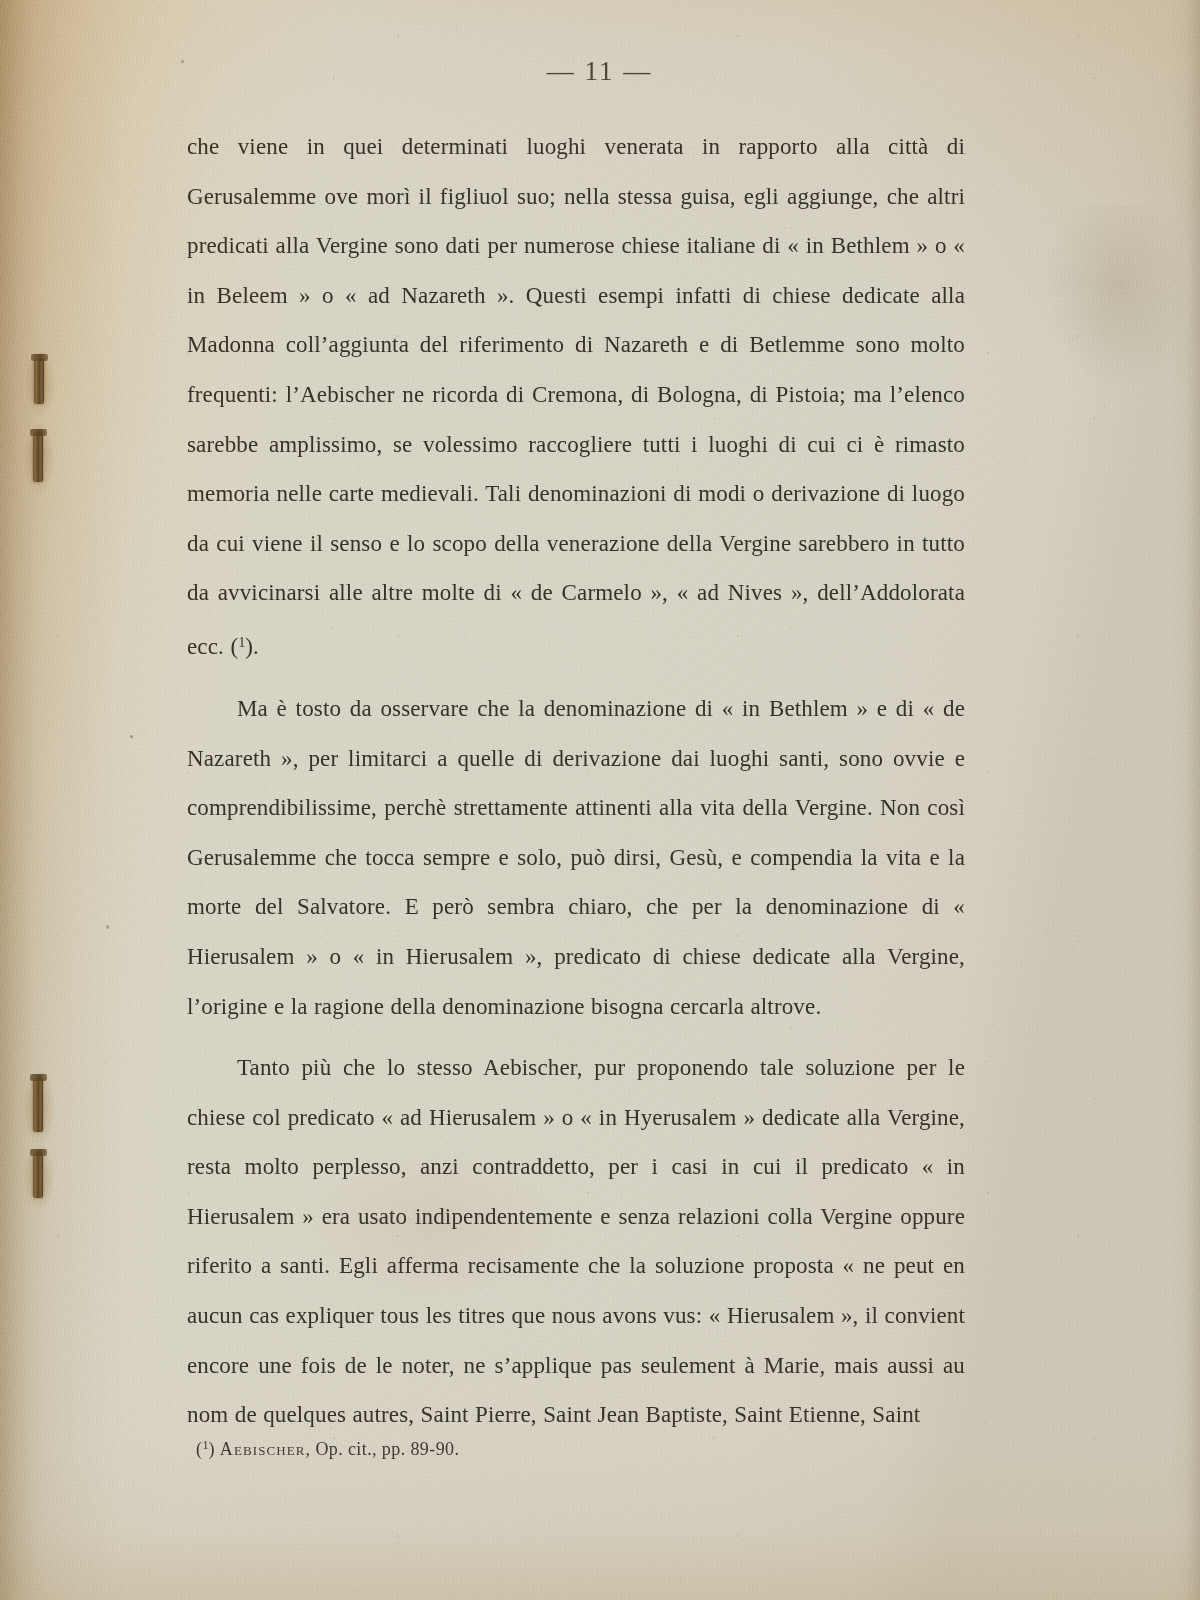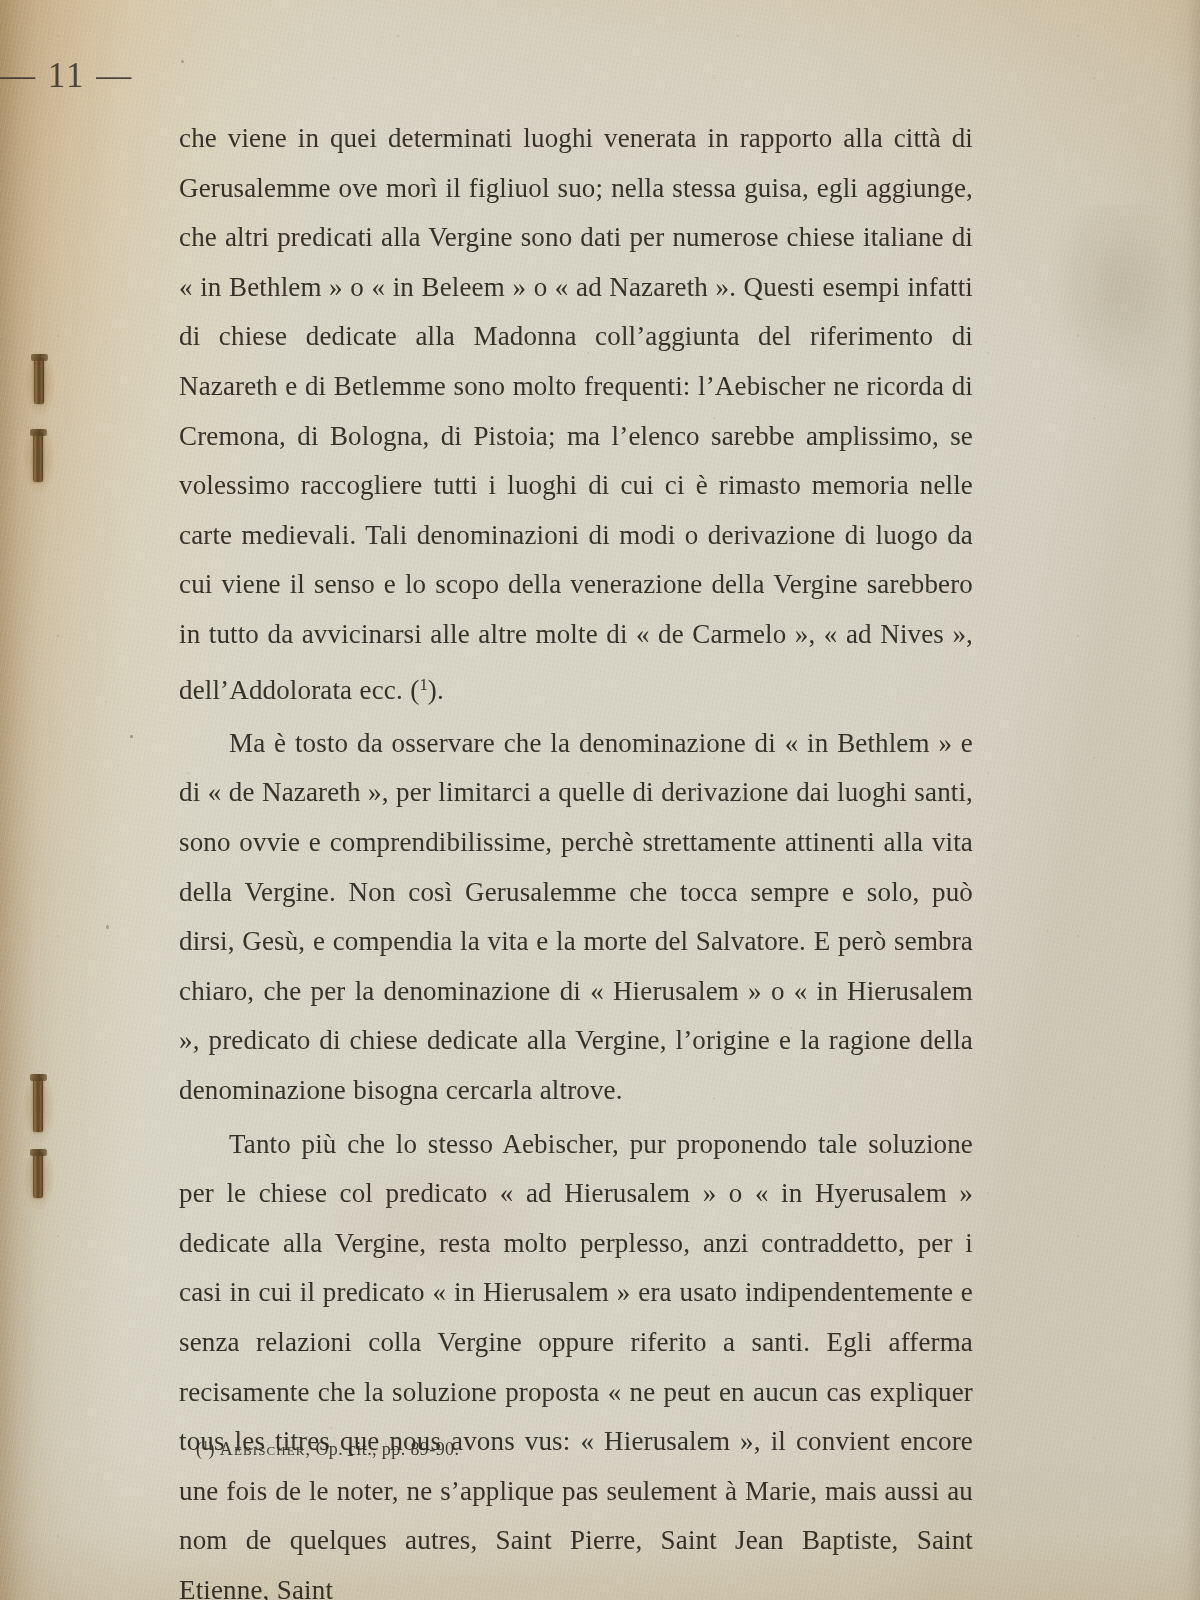--- a/index.html
+++ b/index.html
@@ -204,30 +204,30 @@
     position: absolute;
     left: 175px;
     top: 110px;
     width: 802px;
   }
 
   .folio {
     position: absolute;
     top: 56px;
     left: 0; right: 1px;
-    text-align: left;
-    font-size: 35px;
+    text-align: center;
+    font-size: 27px;
     letter-spacing: 2px;
     color: #36312a;
     opacity: 0.86;
   }
 
   p.para {
-    margin: 4px;
-    font-size: 27px;
+    margin: 12px;
+    font-size: 23px;
     line-height: 49.6px;
     color: #2a251e;
     text-align: justify;
     text-justify: inter-word;
     letter-spacing: 0.15px;
     word-spacing: 0.5px;
     opacity: 0.93;
   }
   p.para.indent { text-indent: 50px; }
 

